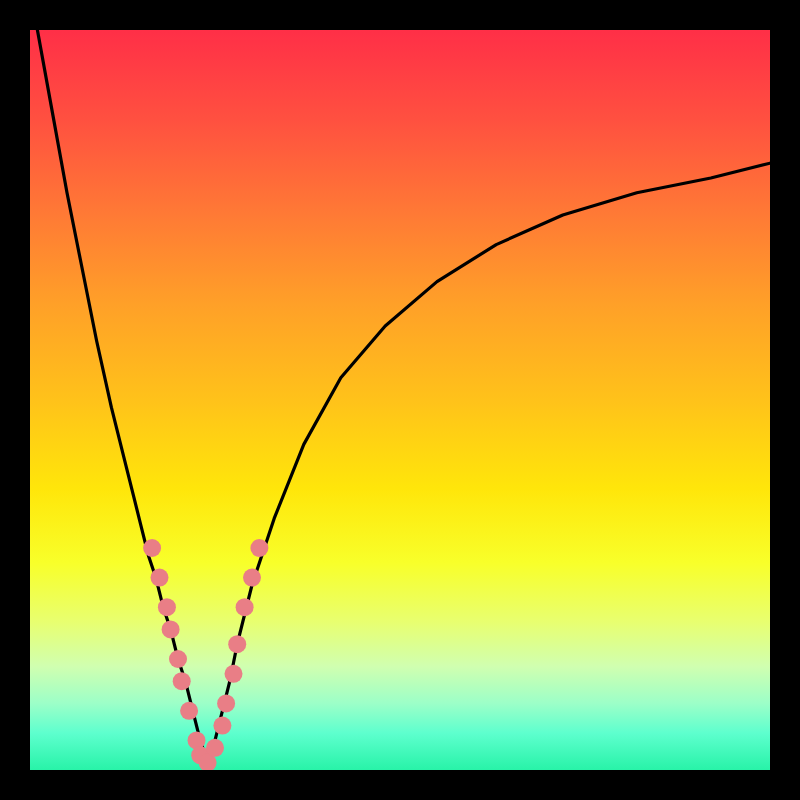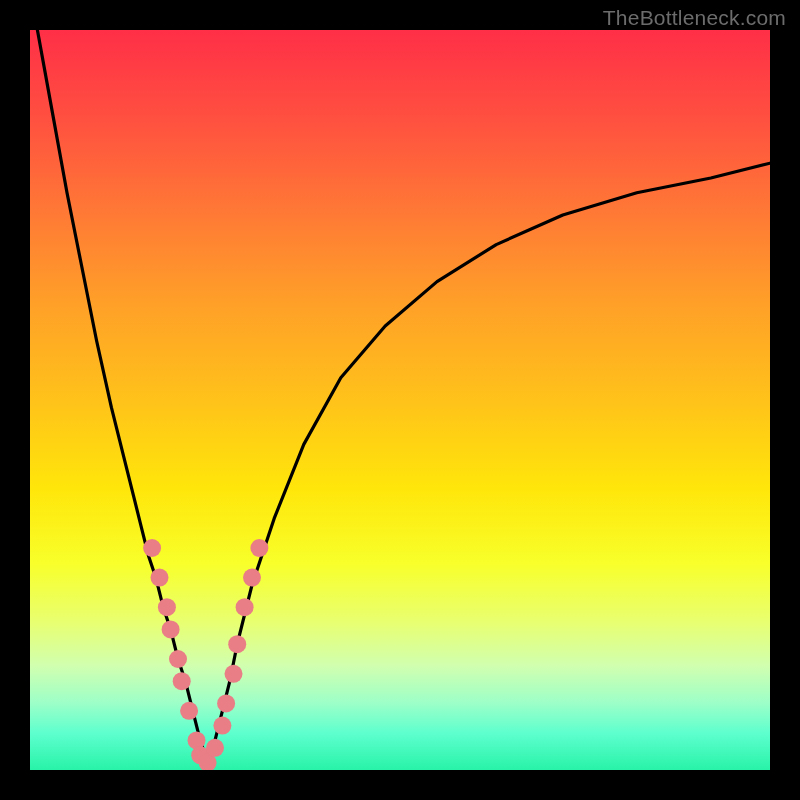--- a/index.html
+++ b/index.html
@@ -35,21 +35,20 @@
       font-size: 21px;
       font-weight: 500;
       letter-spacing: 0.2px;
       font-family: Arial, Helvetica, sans-serif;
     }
   </style>
 </head>
 <body>
 
 <div class="outer">
-  <div class="watermark">TheBottleneck.com</div>
   <div class="plot">
     <svg id="plot-svg" width="740" height="740" viewBox="0 0 740 740">
         <path d="M7.40 0.00 L22.20 81.40 L37.00 162.80 L51.80 236.80 L66.60 310.80 L81.40 377.40 L96.20 436.60 L103.60 466.20 L111.00 495.80 L118.40 525.40 L125.80 547.60 L133.20 577.20 L140.60 599.40 L148.00 629.00 L155.40 651.20 L162.80 680.80 L170.20 710.40 L177.60 732.60 L177.60 732.60 L185.00 710.40 L192.40 680.80 L199.80 651.20 L207.20 614.20 L222.00 555.00 L244.20 488.40 L273.80 414.40 L310.80 347.80 L355.20 296.00 L407.00 251.60 L466.20 214.60 L532.80 185.00 L606.80 162.80 L680.80 148.00 L740.00 133.20 " fill="none" stroke="#000000" stroke-width="3.2" stroke-linecap="round" stroke-linejoin="round"></path>
         <circle cx="122.10" cy="518.00" r="9" fill="#e97e86"></circle>
         <circle cx="129.50" cy="547.60" r="9" fill="#e97e86"></circle>
         <circle cx="136.90" cy="577.20" r="9" fill="#e97e86"></circle>
         <circle cx="140.60" cy="599.40" r="9" fill="#e97e86"></circle>
         <circle cx="148.00" cy="629.00" r="9" fill="#e97e86"></circle>
         <circle cx="151.70" cy="651.20" r="9" fill="#e97e86"></circle>
         <circle cx="159.10" cy="680.80" r="9" fill="#e97e86"></circle>

